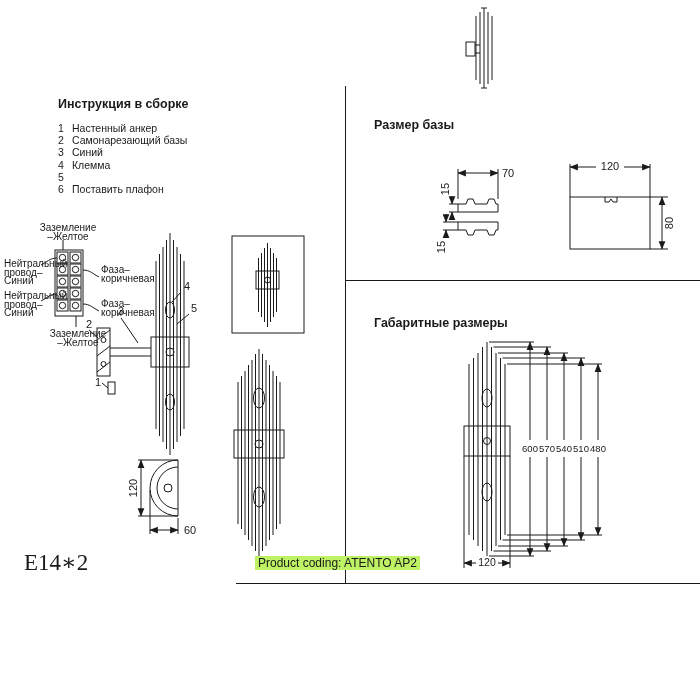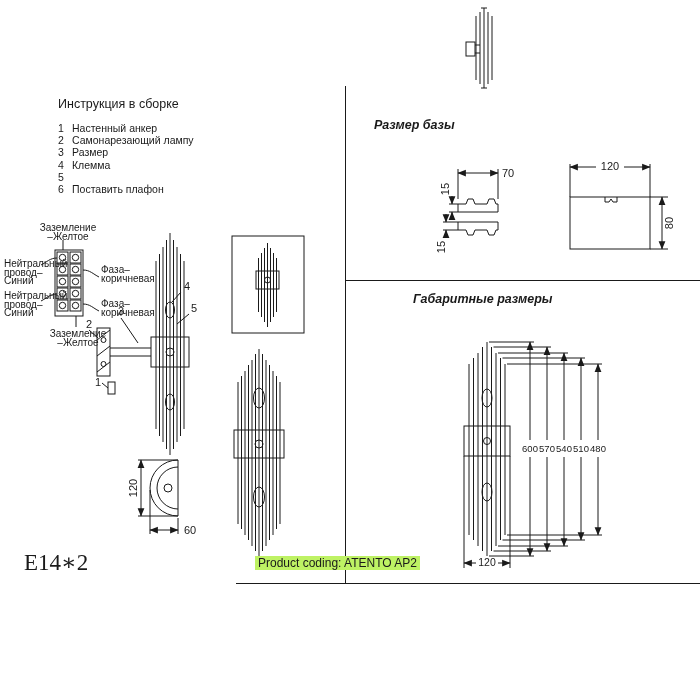--- a/index.html
+++ b/index.html
@@ -3,26 +3,26 @@
 <meta charset="utf-8">
 <style>
   html,body{margin:0;padding:0;}
   body{
     width:700px;height:700px;position:relative;overflow:hidden;
     background:#ffffff;color:#1a1a1a;
     font-family:"Liberation Sans","DejaVu Sans",sans-serif;
   }
   .abs{position:absolute;}
   .svg-layer{position:absolute;left:0;top:0;}
-  .ins-title{font-weight:normal;font-size:12.5px;margin-bottom:11px;}
+  .ins-title{font-weight:bold;font-size:12.5px;margin-bottom:11px;}
   .ins-item{font-size:10.5px;line-height:12.2px;display:flex;}
   .ins-item .num{width:14px;flex:0 0 14px;}
   .wire-label{font-size:10px;line-height:8.6px;white-space:pre-line;}
   .wl-center{text-align:center;}
-  .section-title{font-weight:bold;font-size:12.5px;font-style:italic;}
+  .section-title{font-weight:bold;font-size:12.5px;}
   .lamp-code{font-family:"Liberation Serif","DejaVu Serif",serif;font-size:23px;}
   .product-coding{font-size:12px;background:#bef264;padding:0 3px;}
   svg text{font-family:"Liberation Sans","DejaVu Sans",sans-serif;}
 </style>
 </head>
 <body>
 
 <svg class="svg-layer" width="700" height="700" viewBox="0 0 700 700">
   <defs>
     <marker id="arr" viewBox="0 0 8 8" refX="7.5" refY="4" markerWidth="9" markerHeight="9" orient="auto-start-reverse">
@@ -250,25 +250,25 @@
 </svg>
 
 <div class="abs" style="left:58px;top:97px;width:230px;">
   <div class="ins-title">Инструкция в сборке</div>
   <div class="ins-item">
     <span class="num">1</span>
     <span>Настенный анкер</span>
   </div>
   <div class="ins-item">
     <span class="num">2</span>
-    <span>Самонарезающий лампу</span>
+    <span>Самонарезающий базы</span>
   </div>
   <div class="ins-item">
     <span class="num">3</span>
-    <span>Размер</span>
+    <span>Синий</span>
   </div>
   <div class="ins-item">
     <span class="num">4</span>
     <span>Клемма</span>
   </div>
   <div class="ins-item">
     <span class="num">5</span>
   </div>
   <div class="ins-item">
     <span class="num">6</span>
@@ -283,16 +283,16 @@
 <div class="abs wire-label" style="left:101px;top:266px;width:60px;">Фаза–
 коричневая</div>
 <div class="abs wire-label" style="left:4px;top:292px;width:52px;">Нейтральный
 провод–Синий</div>
 <div class="abs wire-label" style="left:101px;top:300px;width:60px;">Фаза–
 коричневая</div>
 <div class="abs wire-label wl-center" style="left:46px;top:330px;width:64px;">Заземление
 –Желтое</div>
 
 <div class="abs section-title" style="left:374px;top:118px;">Размер базы</div>
-<div class="abs section-title" style="left:374px;top:292px;margin-left:39px;">Габаритные размеры</div>
+<div class="abs section-title" style="left:374px;top:316px;">Габаритные размеры</div>
 
 <div class="abs lamp-code" style="left:24px;top:549px;">E14∗2</div>
 <div class="abs product-coding" style="left:255px;top:556px;">Product coding: ATENTO AP2</div>
 
 </body></html>

